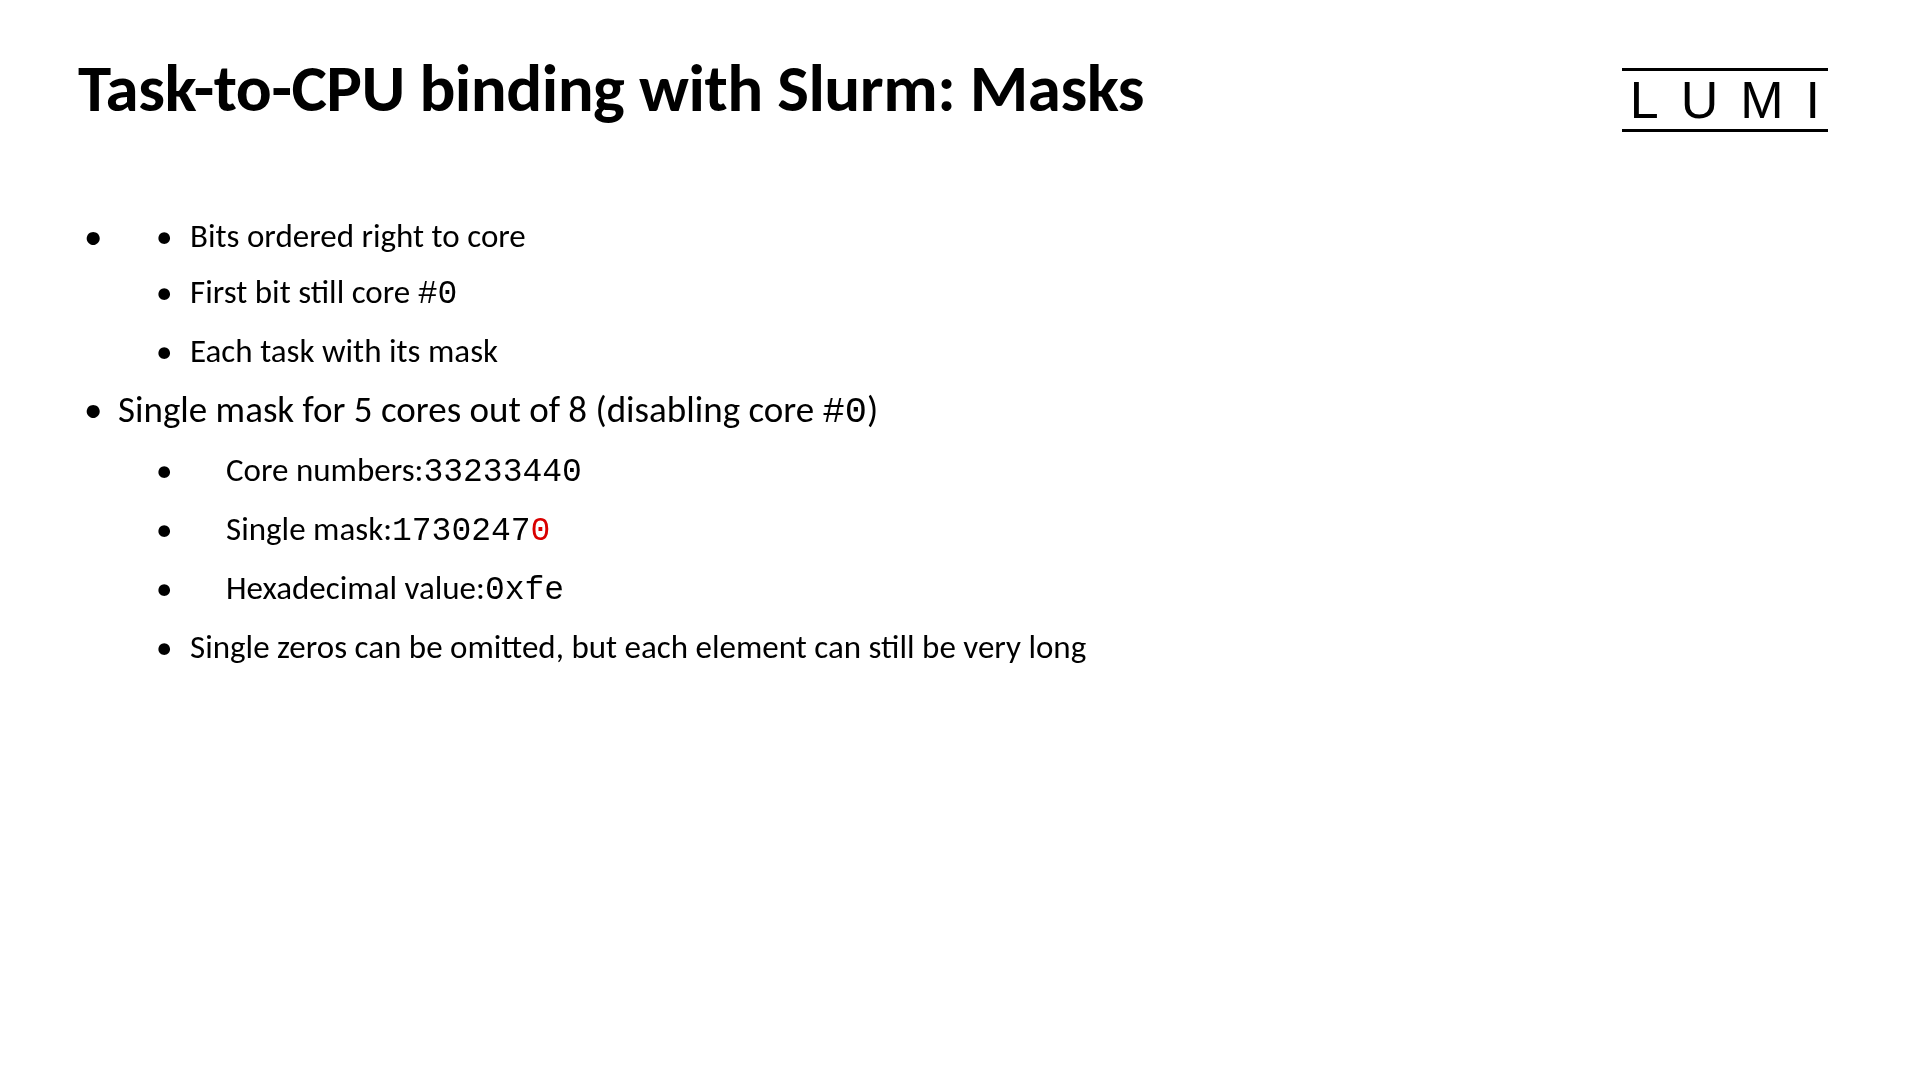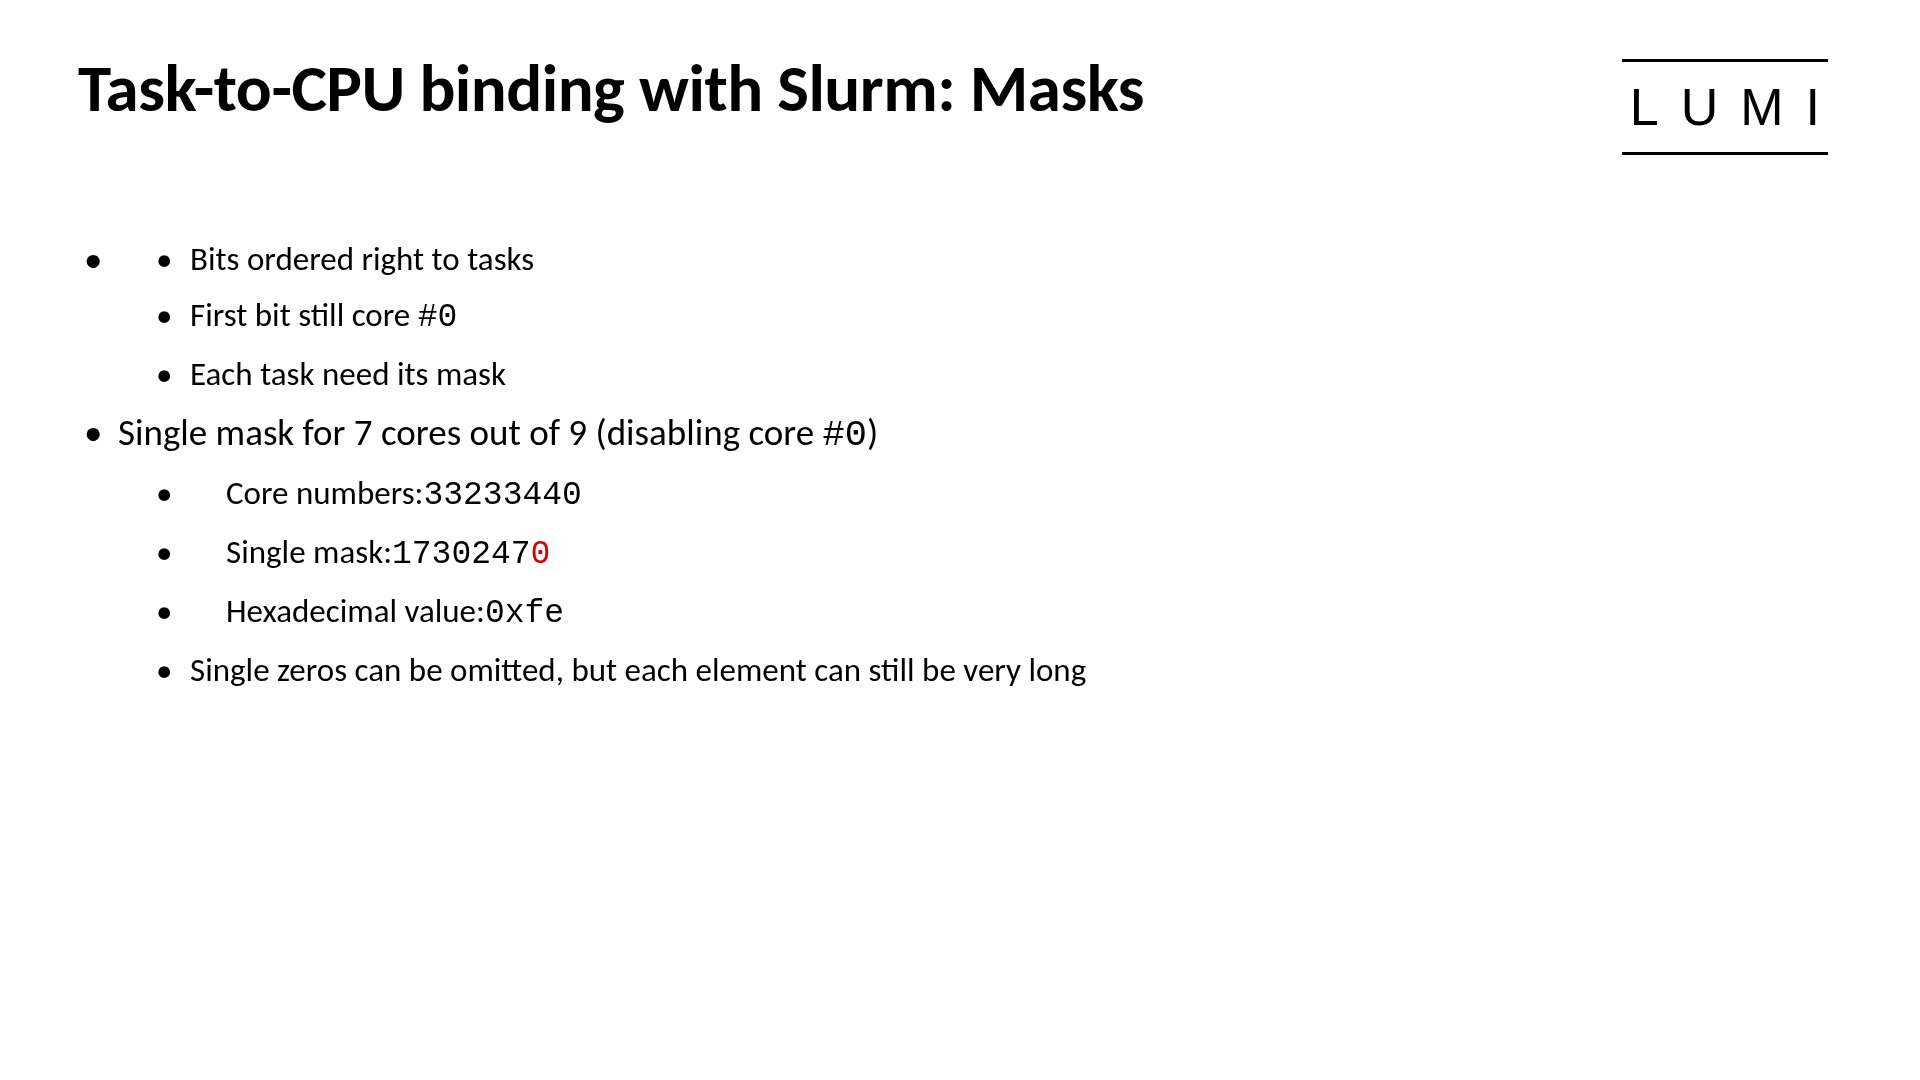--- a/index.html
+++ b/index.html
@@ -31,22 +31,22 @@
       font-size: 67px;
       font-weight: 800;
       letter-spacing: -0.5px;
       line-height: 1.15;
     }
     .logo {
       font-size: 52px;
       font-weight: 400;
       letter-spacing: 22px;
       position: relative;
-      padding: 18px 0;
-      margin-top: 9px;
+      padding: 2px 0;
+      margin-top: 18px;
       font-family: "Arial", sans-serif;
     }
     .logo::before {
       content: "";
       position: absolute;
       top: 0;
       left: -8px;
       right: 14px;
       height: 3px;
       background: #000;
@@ -121,29 +121,29 @@
 <div class="slide">
   <div class="header-row">
     <h1 class="title">Task-to-CPU binding with Slurm: Masks</h1>
     <div class="logo">LUMI</div>
   </div>
 
   <div class="content">
     <ul class="lvl1">
       <li>
         <ul class="lvl2">
-          <li>Bits ordered right to tasks</li>
+          <li>Bits ordered right to core</li>
           <li>
             <span>First bit still core </span><span class="mono">#0</span>
           </li>
-          <li>Each task need its mask</li>
+          <li>Each task with its mask</li>
         </ul>
       </li>
       <li>
-        <span>Single mask for 7 cores out of 9 (disabling core </span><span class="mono-body">#0</span><span>)</span>
+        <span>Single mask for 5 cores out of 8 (disabling core </span><span class="mono-body">#0</span><span>)</span>
         <ul class="lvl2">
           <li>
             <span class="kv-label">Core numbers:   </span><span class="mono kv-val">33233440</span>
           </li>
           <li>
             <span class="kv-label">Single mask:      </span><span class="mono kv-val"><span>1730247</span><span class="red">0</span></span>
           </li>
           <li>
             <span class="kv-label">Hexadecimal value:   </span><span class="mono kv-val">0xfe</span>
           </li>

